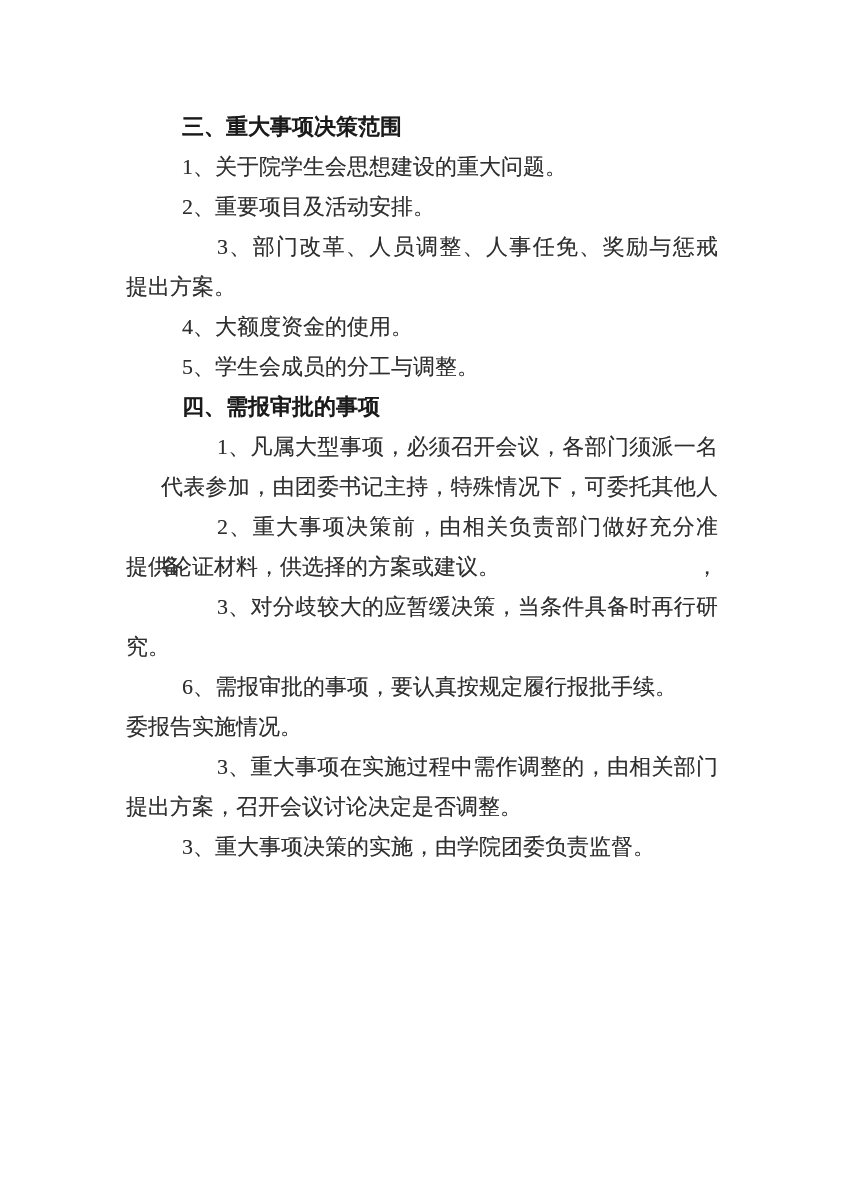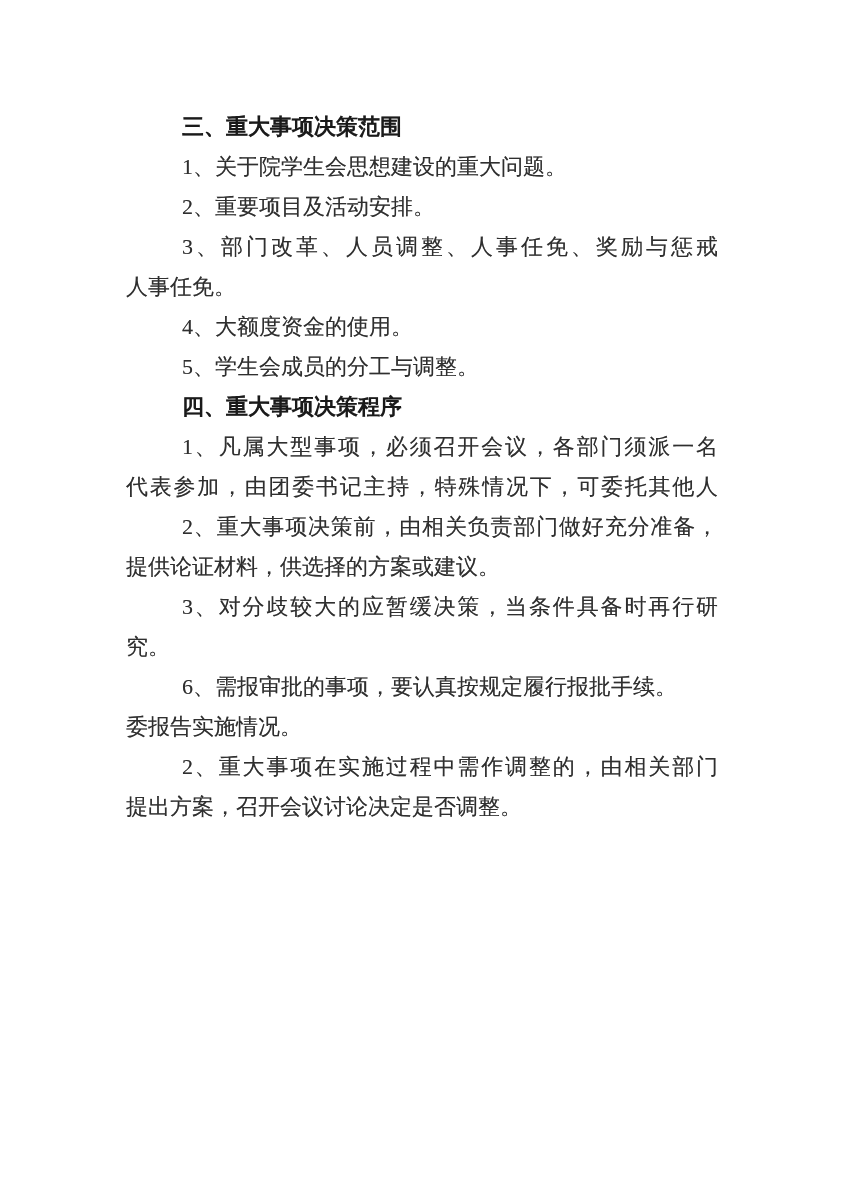--- a/index.html
+++ b/index.html
@@ -34,39 +34,41 @@
   }
   .heading {
     font-weight: bold;
     color: #1a1a1a;
   }
   .fill {
     white-space: normal;
     text-align: justify;
     text-align-last: justify;
     text-justify: inter-character;
+    margin-left: 35px;
   }
 </style>
 </head>
 <body>
 
 <div class="page">
   <div class="text-block">
     <div class="line indent heading">三、重大事项决策范围</div>
     <div class="line indent">1、关于院学生会思想建设的重大问题。</div>
     <div class="line indent">2、重要项目及活动安排。</div>
     <div class="line indent fill">3、部门改革、人员调整、人事任免、奖励与惩戒</div>
-    <div class="line">人事任免。</div>
+    <div class="line">提出方案。</div>
     <div class="line indent">4、大额度资金的使用。</div>
     <div class="line indent">5、学生会成员的分工与调整。</div>
-    <div class="line indent heading">四、重大事项决策程序</div>
+    <div class="line indent heading">四、需报审批的事项</div>
     <div class="line indent fill">1、凡属大型事项，必须召开会议，各部门须派一名</div>
     <div class="line fill">代表参加，由团委书记主持，特殊情况下，可委托其他人</div>
     <div class="line indent fill">2、重大事项决策前，由相关负责部门做好充分准备，</div>
     <div class="line">提供论证材料，供选择的方案或建议。</div>
     <div class="line indent fill">3、对分歧较大的应暂缓决策，当条件具备时再行研</div>
     <div class="line">究。</div>
     <div class="line indent">6、需报审批的事项，要认真按规定履行报批手续。</div>
     <div class="line">委报告实施情况。</div>
-    <div class="line indent fill">2、重大事项在实施过程中需作调整的，由相关部门</div>
+    <div class="line indent fill">3、重大事项在实施过程中需作调整的，由相关部门</div>
     <div class="line">提出方案，召开会议讨论决定是否调整。</div>
+    <div class="line indent">3、重大事项决策的实施，由学院团委负责监督。</div>
   </div>
 </div>
 
 </body></html>

